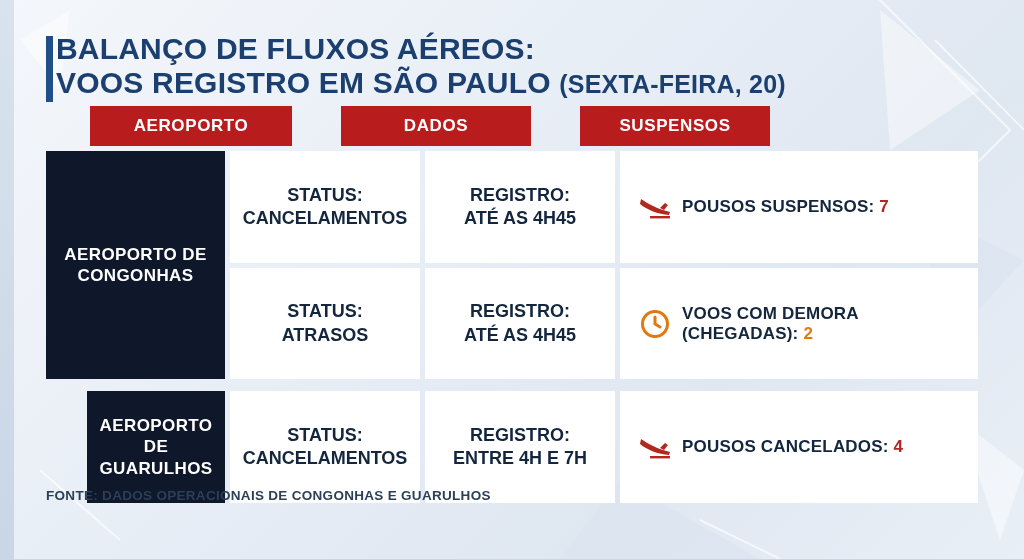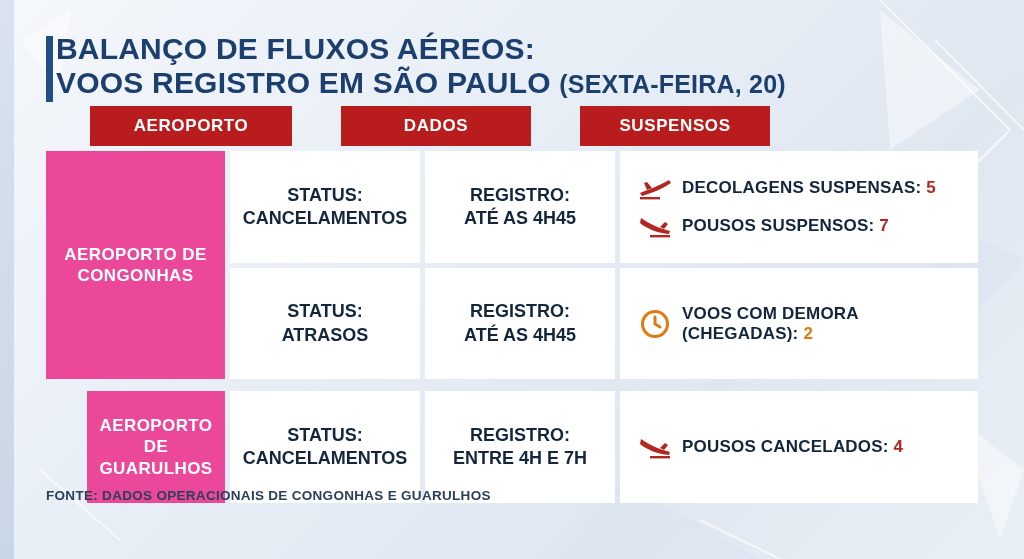--- a/index.html
+++ b/index.html
@@ -80,21 +80,21 @@
   .c1 { width: 202px; }
   .c2 { width: 190px; }
   .c3 { width: 190px; }
   .c4 { width: 340px; }
 
   .tbody { margin-top: 5px; }
   .grid-row { display: flex; }
   .airport-cell {
     width: 202px;
     margin-right: 5px;
-    background: #ec4899;
+    background: #0f172a;
     color: #ffffff;
     font-weight: bold;
     font-size: 17px;
     letter-spacing: 0.4px;
     line-height: 1.25;
     display: flex;
     align-items: center;
     justify-content: center;
     text-align: center;
   }
@@ -208,30 +208,20 @@
             <div>
               <div class="lbl">REGISTRO:</div>
               <div>ATÉ AS 4H45</div>
             </div>
           </div>
           <div class="cell dados">
             <div class="facts">
               <div class="fact">
                 <span class="ico">
                   <svg width="34" height="24" viewBox="0 0 34 24" aria-hidden="true">
-                    <path d="M2 17 C10 14 20 10 31 4 L33 7 C24 13 14 17 4 20 Z" fill="#b2271f"></path>
-                    <path d="M9 14 L6 7 L9 6 L14 12 Z" fill="#b2271f"></path>
-                    <rect x="2" y="21" width="20" height="2.4" fill="#b2271f"></rect>
-                  </svg>
-                </span>
-                <span><span>DECOLAGENS SUSPENSAS: </span><span class="num">5</span></span>
-              </div>
-              <div class="fact">
-                <span class="ico">
-                  <svg width="34" height="24" viewBox="0 0 34 24" aria-hidden="true">
                     <path d="M3 4 C10 9 20 14 32 17 L31 20 C20 19 9 15 2 9 Z" fill="#b2271f"></path>
                     <path d="M22 13 L27 8 L30 10 L26 15 Z" fill="#b2271f"></path>
                     <rect x="12" y="21" width="20" height="2.4" fill="#b2271f"></rect>
                   </svg>
                 </span>
                 <span><span>POUSOS SUSPENSOS: </span><span class="num">7</span></span>
               </div>
             </div>
           </div>
         </div>

